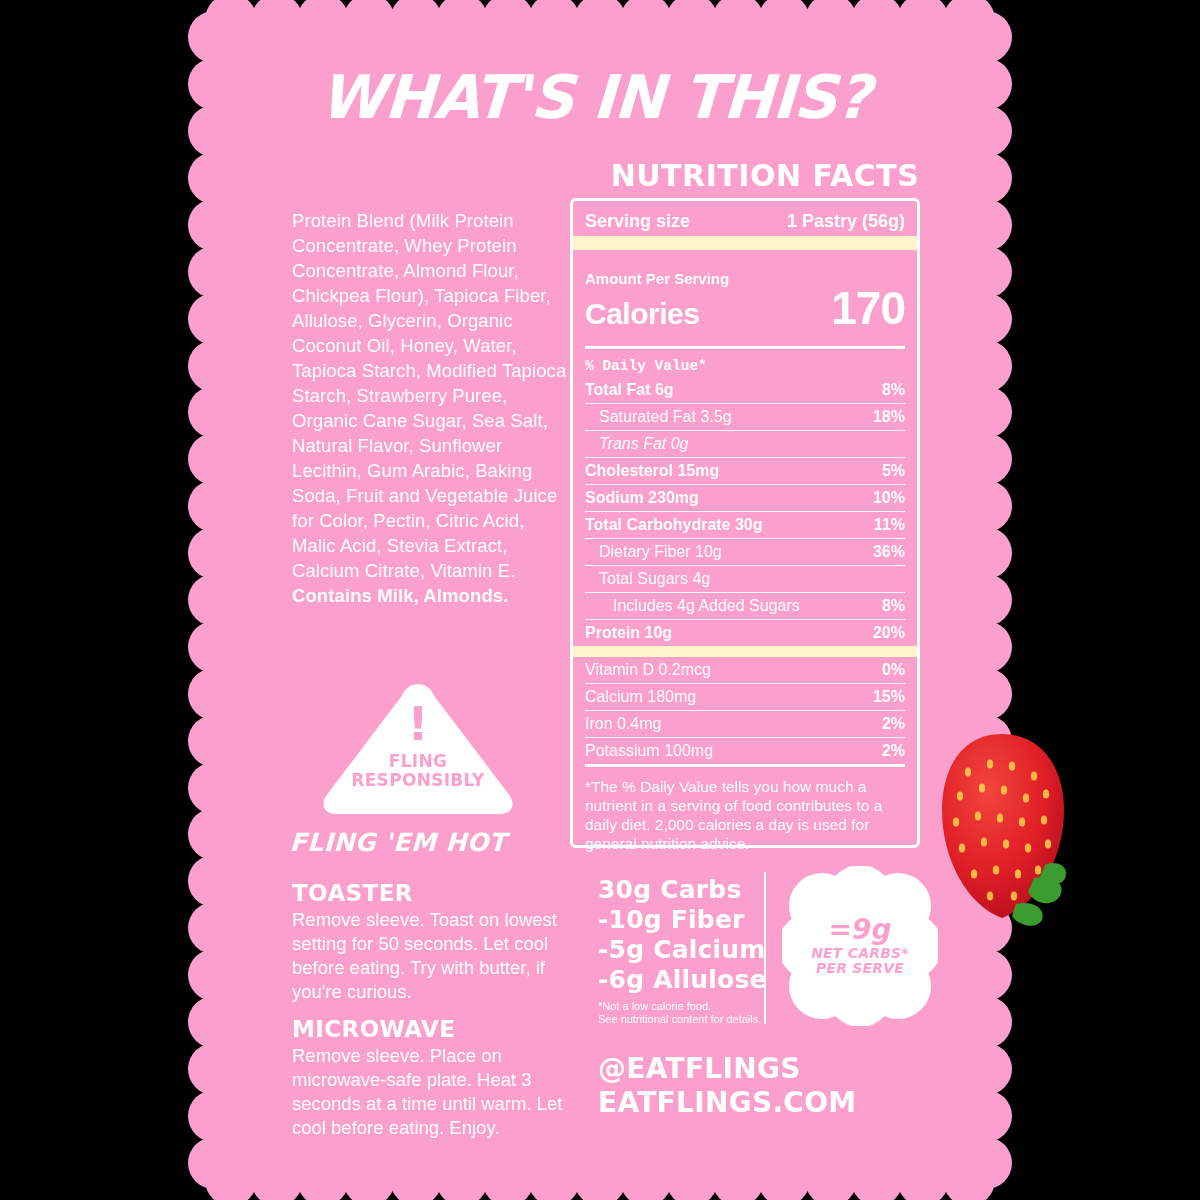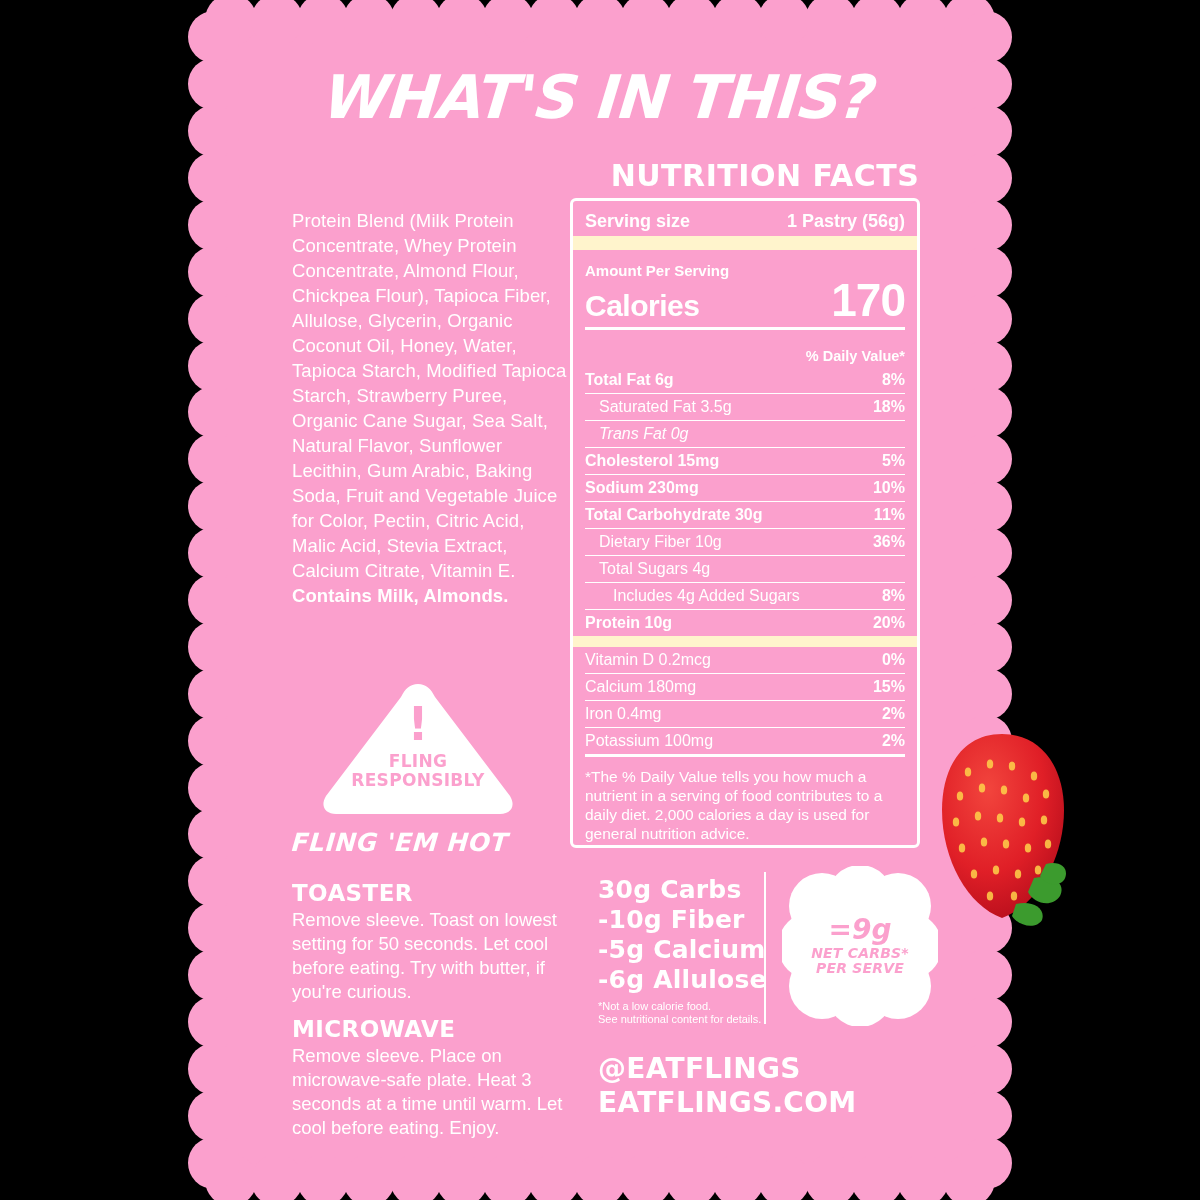--- a/index.html
+++ b/index.html
@@ -134,29 +134,29 @@
   }
   .rule-thin  { border-top: 1px solid #FFFFFF; }
   .rule-med   { border-top: 3px solid #FFFFFF; }
   .rule-thick { height: 14px; background: #FFF4CC; margin: 0 -12px; }
   .rule-band  { height: 11px; background: #FFF4CC; margin: 0 -12px; }
 
   #serving-row { font-size: 18px; font-weight: 700; padding-top: 10px; }
   #serving-row .sv-label { font-weight: 700; }
   #serving-row .sv-value { font-weight: 700; }
 
-  #amount-label { font-size: 15px; font-weight: 700; padding-top: 12px; }
+  #amount-label { font-size: 15px; font-weight: 700; padding-top: 20px; }
   #calories-row {
     display: flex; justify-content: space-between; align-items: flex-end;
-    padding-bottom: 4px;
+    padding-bottom: 15px;
   }
   #calories-label { font-size: 30px; font-weight: 700; letter-spacing: -0.5px; }
   #calories-value { font-size: 46px; font-weight: 700; line-height: 0.95; letter-spacing: -1px; }
 
-  #dv-header { text-align: right; font-size: 14.5px; font-weight: 700; padding: 18px 0 3px; }
+  #dv-header { font-size: 14.5px; font-weight: 700; padding: 9px 0 3px; font-family: Liberation Mono, monospace; }
 
   .nf-name { font-size: 16px; }
   .nf-name.bold { font-weight: 700; }
   .nf-name.italic { font-style: italic; }
   .nf-dv { font-size: 16px; font-weight: 700; }
   .indent1 { padding-left: 14px; }
   .indent2 { padding-left: 28px; }
 
   #footnote {
     font-size: 15.5px;

